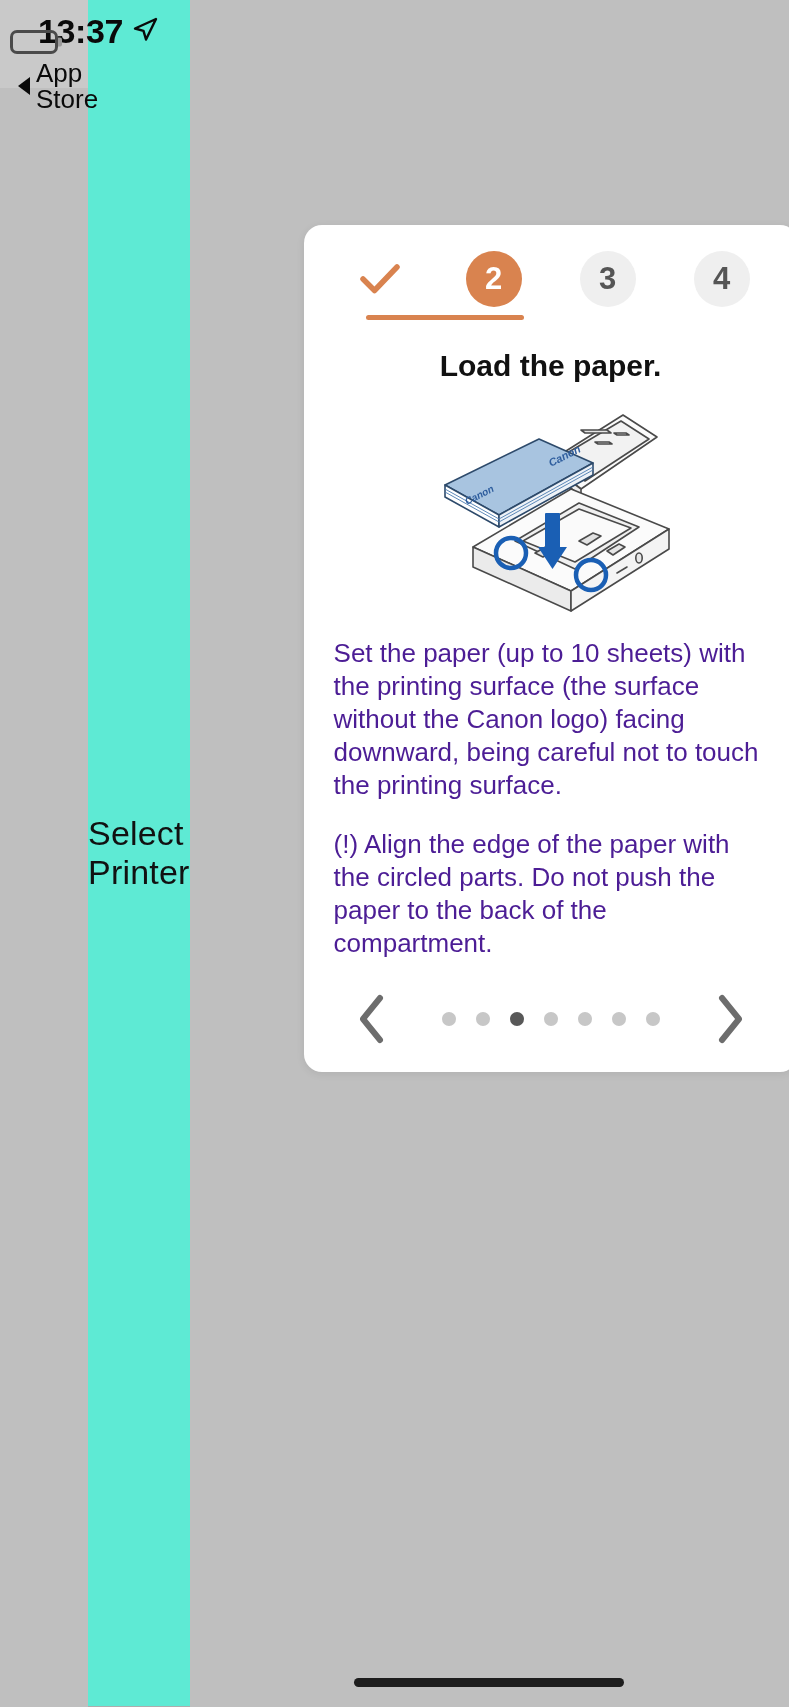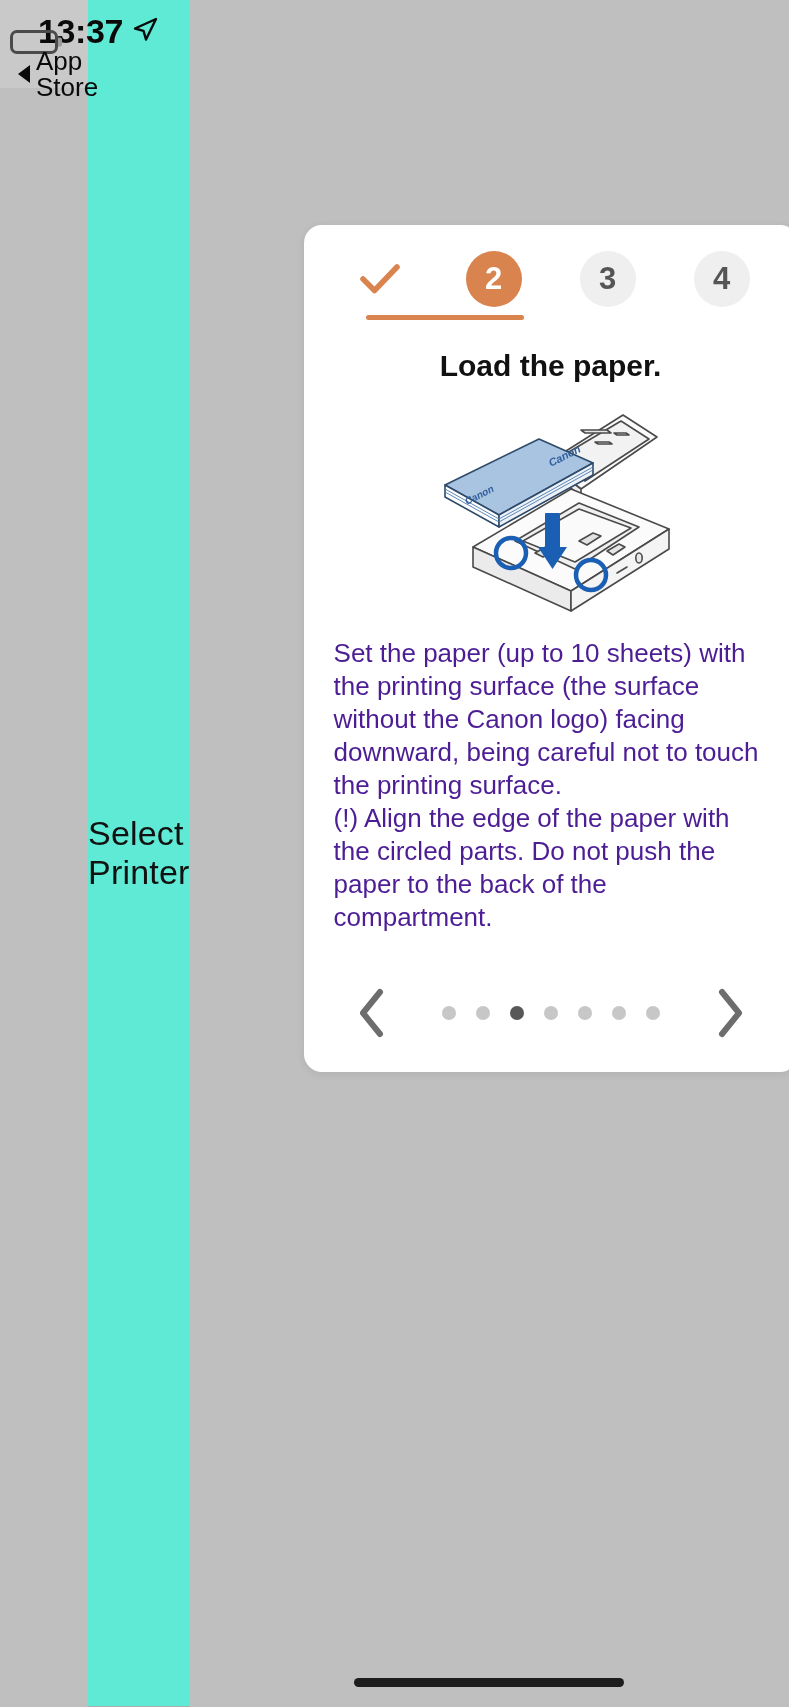--- a/index.html
+++ b/index.html
@@ -90,21 +90,21 @@
     width: 4px;
     height: 9px;
     background: #9a9a9a;
     border-radius: 0 2px 2px 0;
   }
 
   
   .back-row {
     position: absolute;
     left: 18px;
-    top: 48px;
+    top: 60px;
     display: flex;
     align-items: center;
     gap: 6px;
     cursor: pointer;
   }
   .back-caret {
     width: 0; height: 0;
     border-top: 9px solid transparent;
     border-bottom: 9px solid transparent;
     border-right: 12px solid #0a0a0a;
@@ -219,21 +219,21 @@
   
   .body-text {
     padding: 0 30px;
     margin-top: 18px;
   }
   .body-para {
     font-size: 26px;
     line-height: 1.27;
     color: #4c1d95;
   }
-  .body-para + .body-para { }
+  .body-para + .body-para { margin-top: 26px; }
 
   
   .pager {
     margin-top: auto;
     height: 118px;
     flex: 0 0 118px;
     display: flex;
     align-items: center;
     justify-content: space-between;
     padding: 0 46px;

